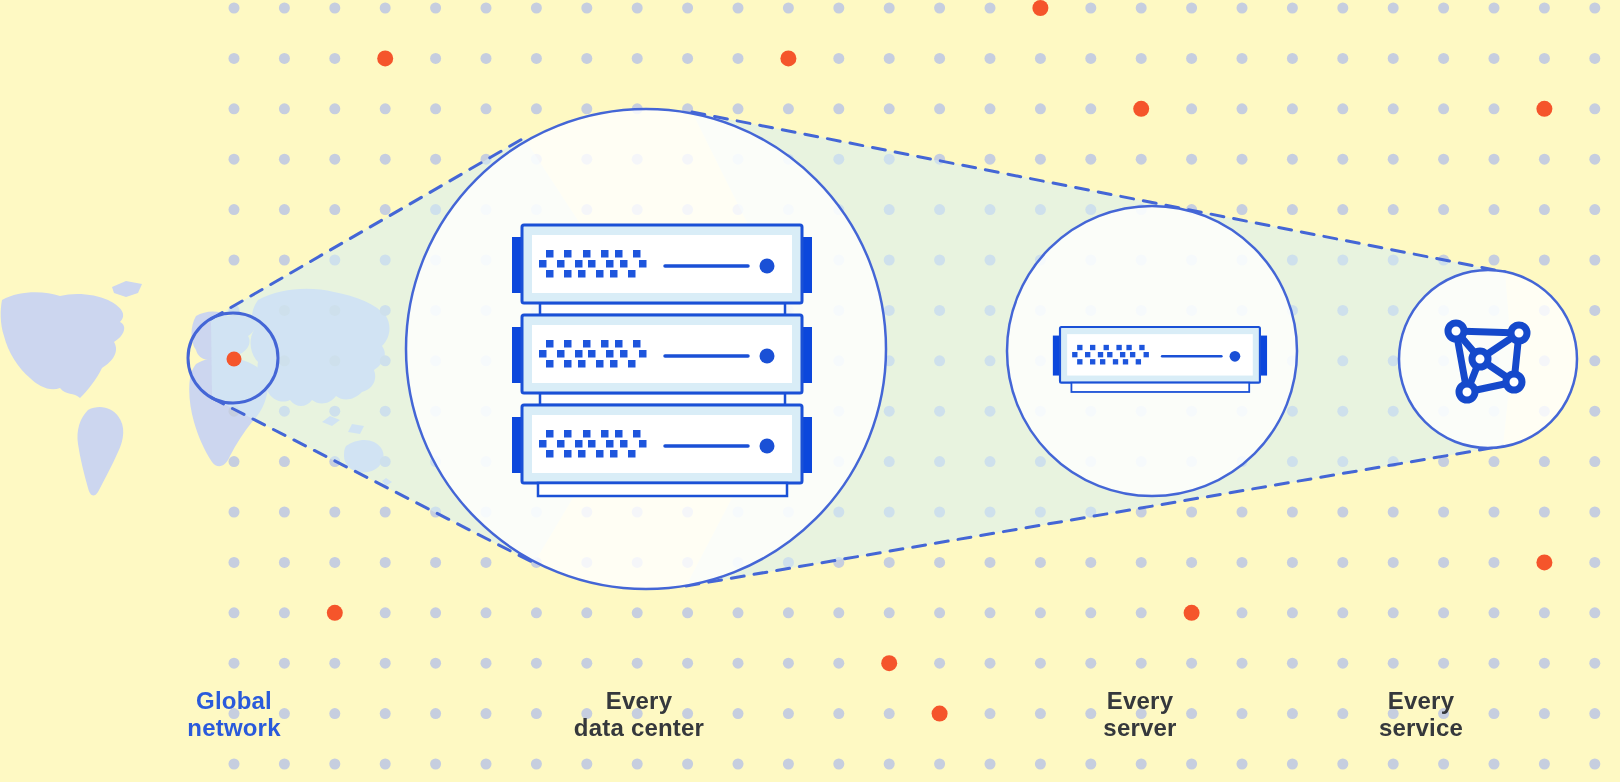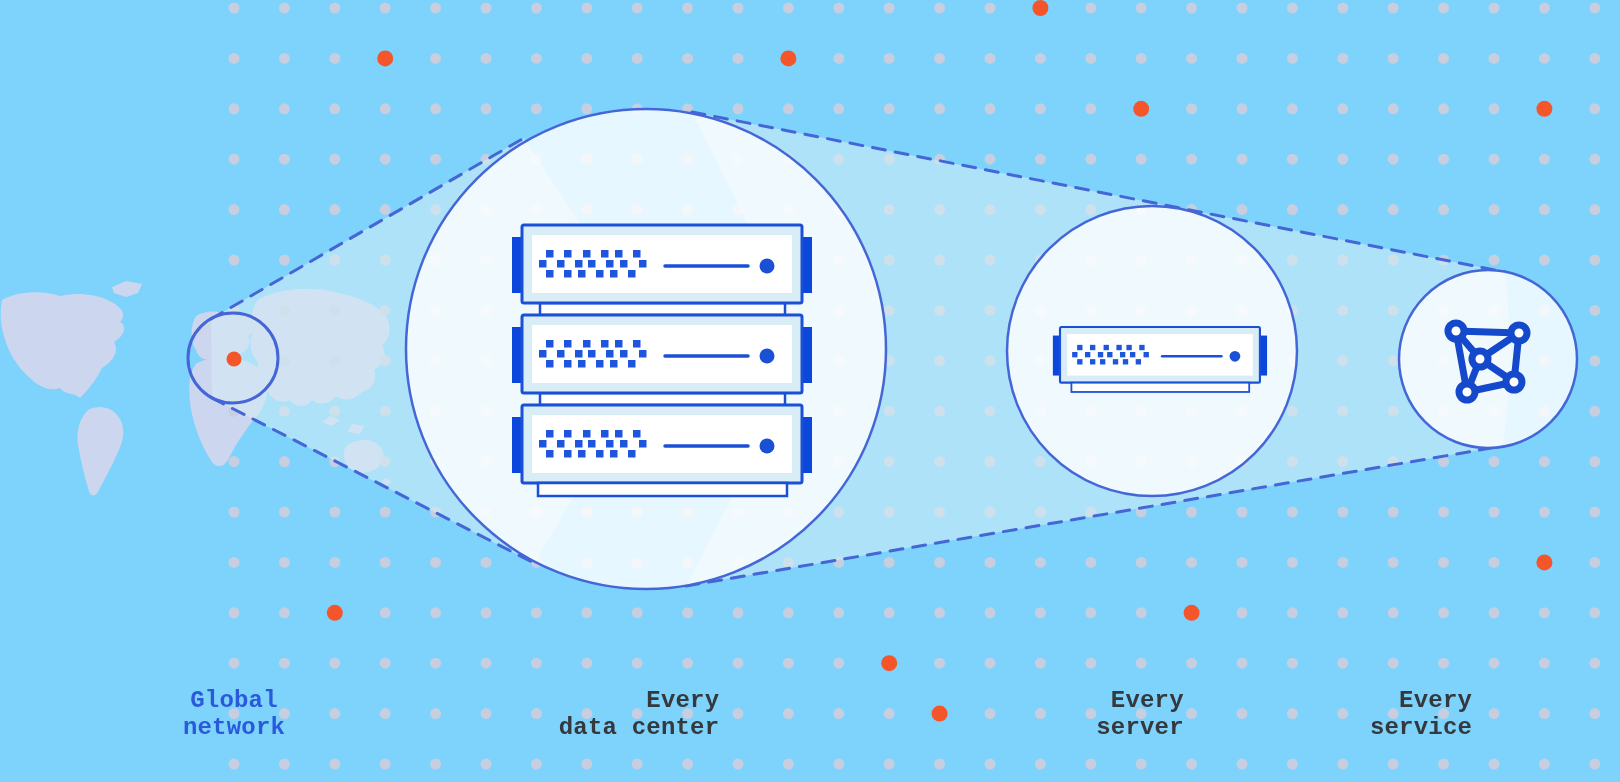--- a/index.html
+++ b/index.html
@@ -1,17 +1,17 @@
 <!DOCTYPE html>
 <html style="--circle-blue: #4466d6; --server-blue: #1a50d6; --ear-blue: #0c47dc; --square-blue: #1d55dd; --mesh-blue: #1549cb; --frame-fill: #d9edf7; --cone-fill: #d6eef6; --map-fill: #ccd6ef; --dot: #c6cedf; --orange: #f5552b; --label-dark: #35383c; --label-blue: #2a5adb;"><head>
 <meta charset="utf-8">
 <style>
   html,body{margin:0;padding:0;background:#fff;}
-  #stage{position:relative;width:1620px;height:782px;background:#7dd3fc;overflow:hidden;
-         font-family:Liberation Mono, monospace;}
+  #stage{position:relative;width:1620px;height:782px;background:#fef9c3;overflow:hidden;
+         font-family:Liberation Sans, sans-serif;}
   svg{position:absolute;left:0;top:0;}
   
   .map path{fill:var(--map-fill);}
   
   
   .cone{fill:var(--cone-fill);opacity:.55;}
   .dash{stroke:var(--circle-blue);stroke-width:3;fill:none;stroke-dasharray:13 10;stroke-linecap:round;}
   
   .lens{fill:rgba(255,255,255,.82);stroke:var(--circle-blue);stroke-width:2.5;}
   .ring{fill:none;stroke:var(--circle-blue);stroke-width:3;}
@@ -25,21 +25,21 @@
   .led{fill:var(--server-blue);}
   .conn{fill:#ffffff;stroke:var(--server-blue);stroke-width:2.5;}
   
   .mesh-edge{stroke:var(--mesh-blue);stroke-width:7;stroke-linecap:round;}
   .mesh-node{fill:#ffffff;stroke:var(--mesh-blue);stroke-width:7;}
   
   .caption{position:absolute;top:688px;transform:translateX(-50%);text-align:center;
            white-space:pre-line;font-weight:700;font-size:24px;line-height:26.5px;
            letter-spacing:.2px;}
   .cap-blue{color:var(--label-blue);}
-  .cap-dark{color:var(--label-dark);text-align:right;}
+  .cap-dark{color:var(--label-dark);}
 </style>
 </head>
 <body>
 
 <div id="stage">
   <svg width="1620" height="782" viewBox="0 0 1620 782">
     <defs>
       <g id="server-core">
         <rect class="ear" x="-10" y="12" width="14" height="56"></rect>
         <rect class="ear" x="276" y="12" width="14" height="56"></rect>

